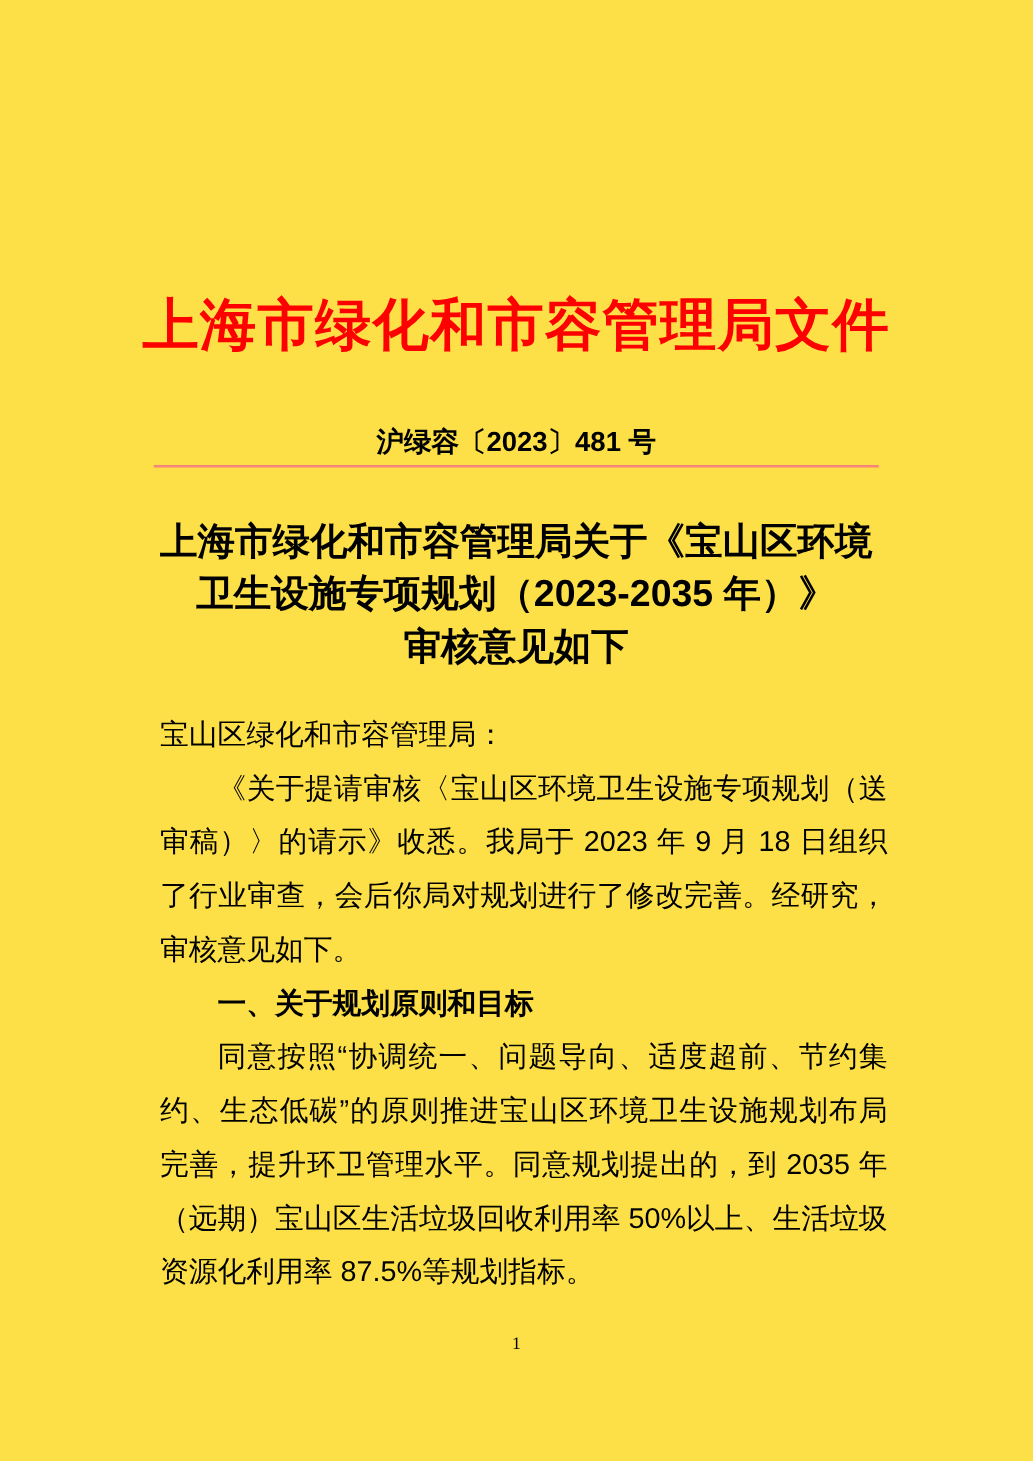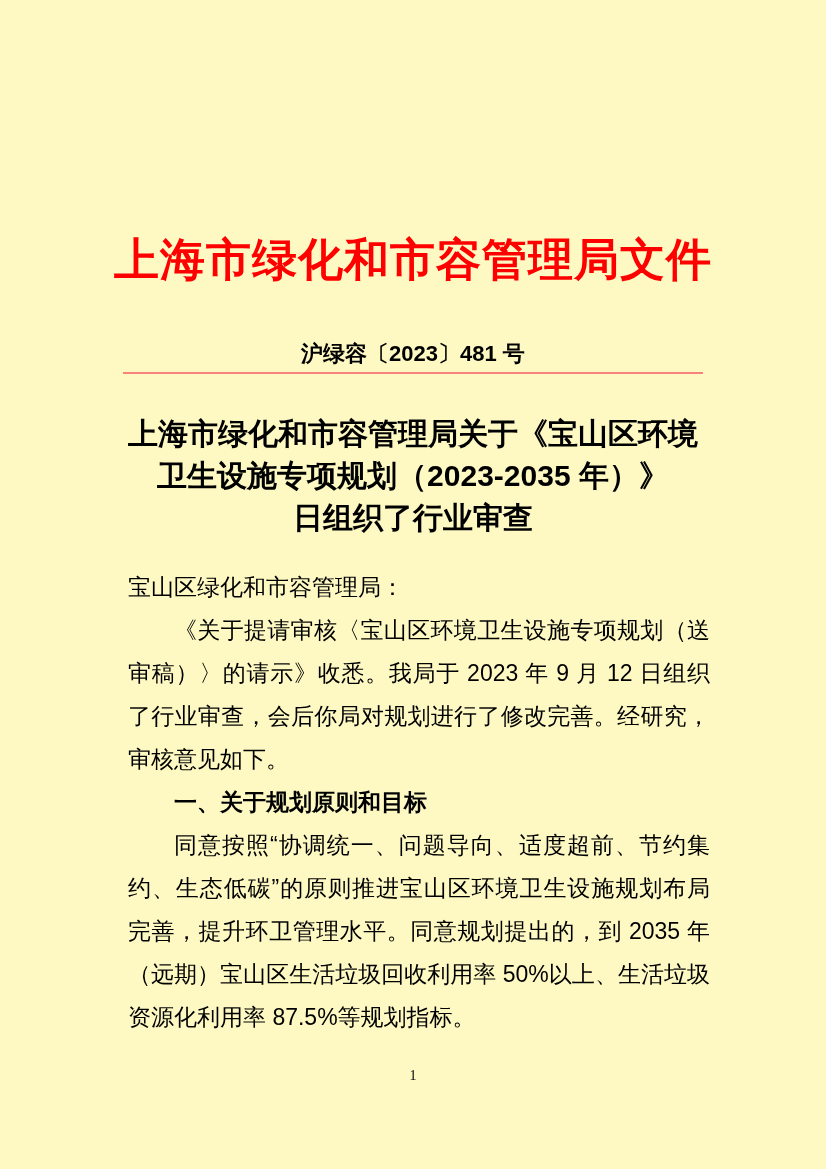--- a/index.html
+++ b/index.html
@@ -4,21 +4,21 @@
 <style>
   html, body {
     margin: 0;
     padding: 0;
     background: #ffffff;
   }
   .page {
     position: relative;
     width: 826px;
     height: 1169px;
-    background: #fef9c3;
+    background: #fde047;
     font-family: "Liberation Sans", "DejaVu Sans", sans-serif;
     color: #000000;
     overflow: hidden;
   }
   .header-title {
     position: absolute;
     top: 230px;
     left: 103px;
     width: 620px;
     text-align: center;
@@ -96,25 +96,25 @@
 
   <div class="header-title">上海市绿化和市容管理局文件</div>
 
   <div class="doc-number">沪绿容〔2023〕481 号</div>
 
   <div class="red-divider"></div>
 
   <div class="doc-title">
     <span class="title-line">上海市绿化和市容管理局关于《宝山区环境</span>
     <span class="title-line">卫生设施专项规划（2023-2035 年）》</span>
-    <span class="title-line">日组织了行业审查</span>
+    <span class="title-line">审核意见如下</span>
   </div>
 
   <div class="doc-body">
     <p class="salutation">宝山区绿化和市容管理局：</p>
-    <p>《关于提请审核〈宝山区环境卫生设施专项规划（送审稿）〉的请示》收悉。我局于 2023 年 9 月 12 日组织了行业审查，会后你局对规划进行了修改完善。经研究，审核意见如下。</p>
+    <p>《关于提请审核〈宝山区环境卫生设施专项规划（送审稿）〉的请示》收悉。我局于 2023 年 9 月 18 日组织了行业审查，会后你局对规划进行了修改完善。经研究，审核意见如下。</p>
     <p class="section-heading">一、关于规划原则和目标</p>
     <p>同意按照“协调统一、问题导向、适度超前、节约集约、生态低碳”的原则推进宝山区环境卫生设施规划布局完善，提升环卫管理水平。同意规划提出的，到 2035 年（远期）宝山区生活垃圾回收利用率 50%以上、生活垃圾资源化利用率 87.5%等规划指标。</p>
   </div>
 
   <div class="page-number">1</div>
 
 </div>
 
 </body></html>

